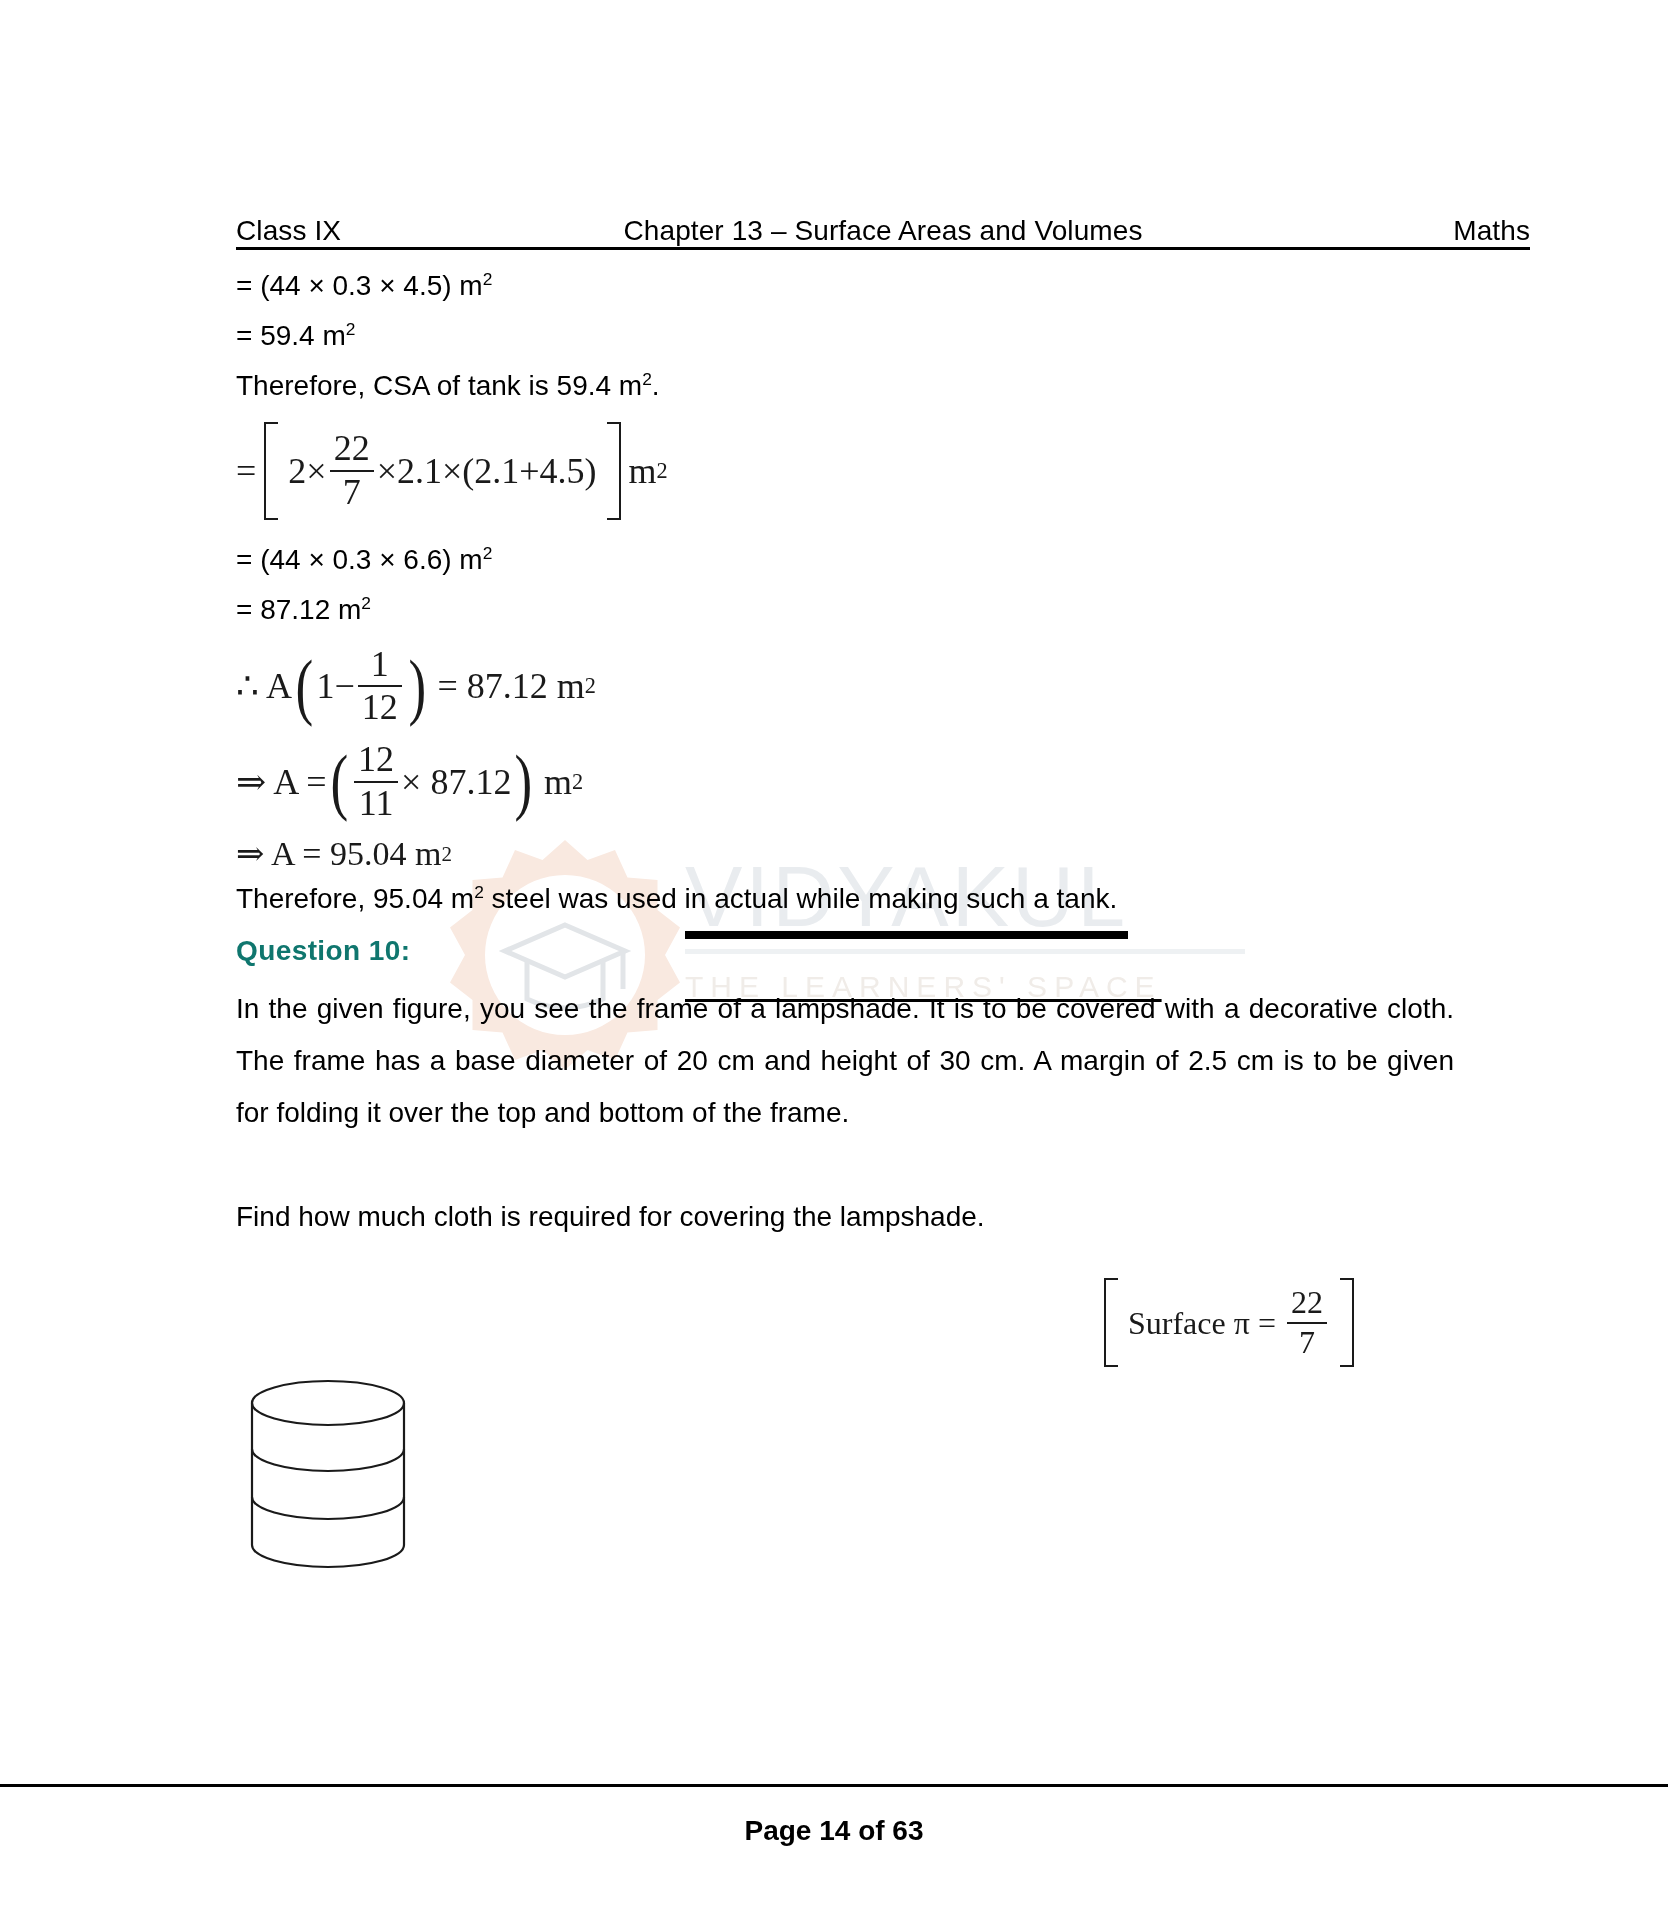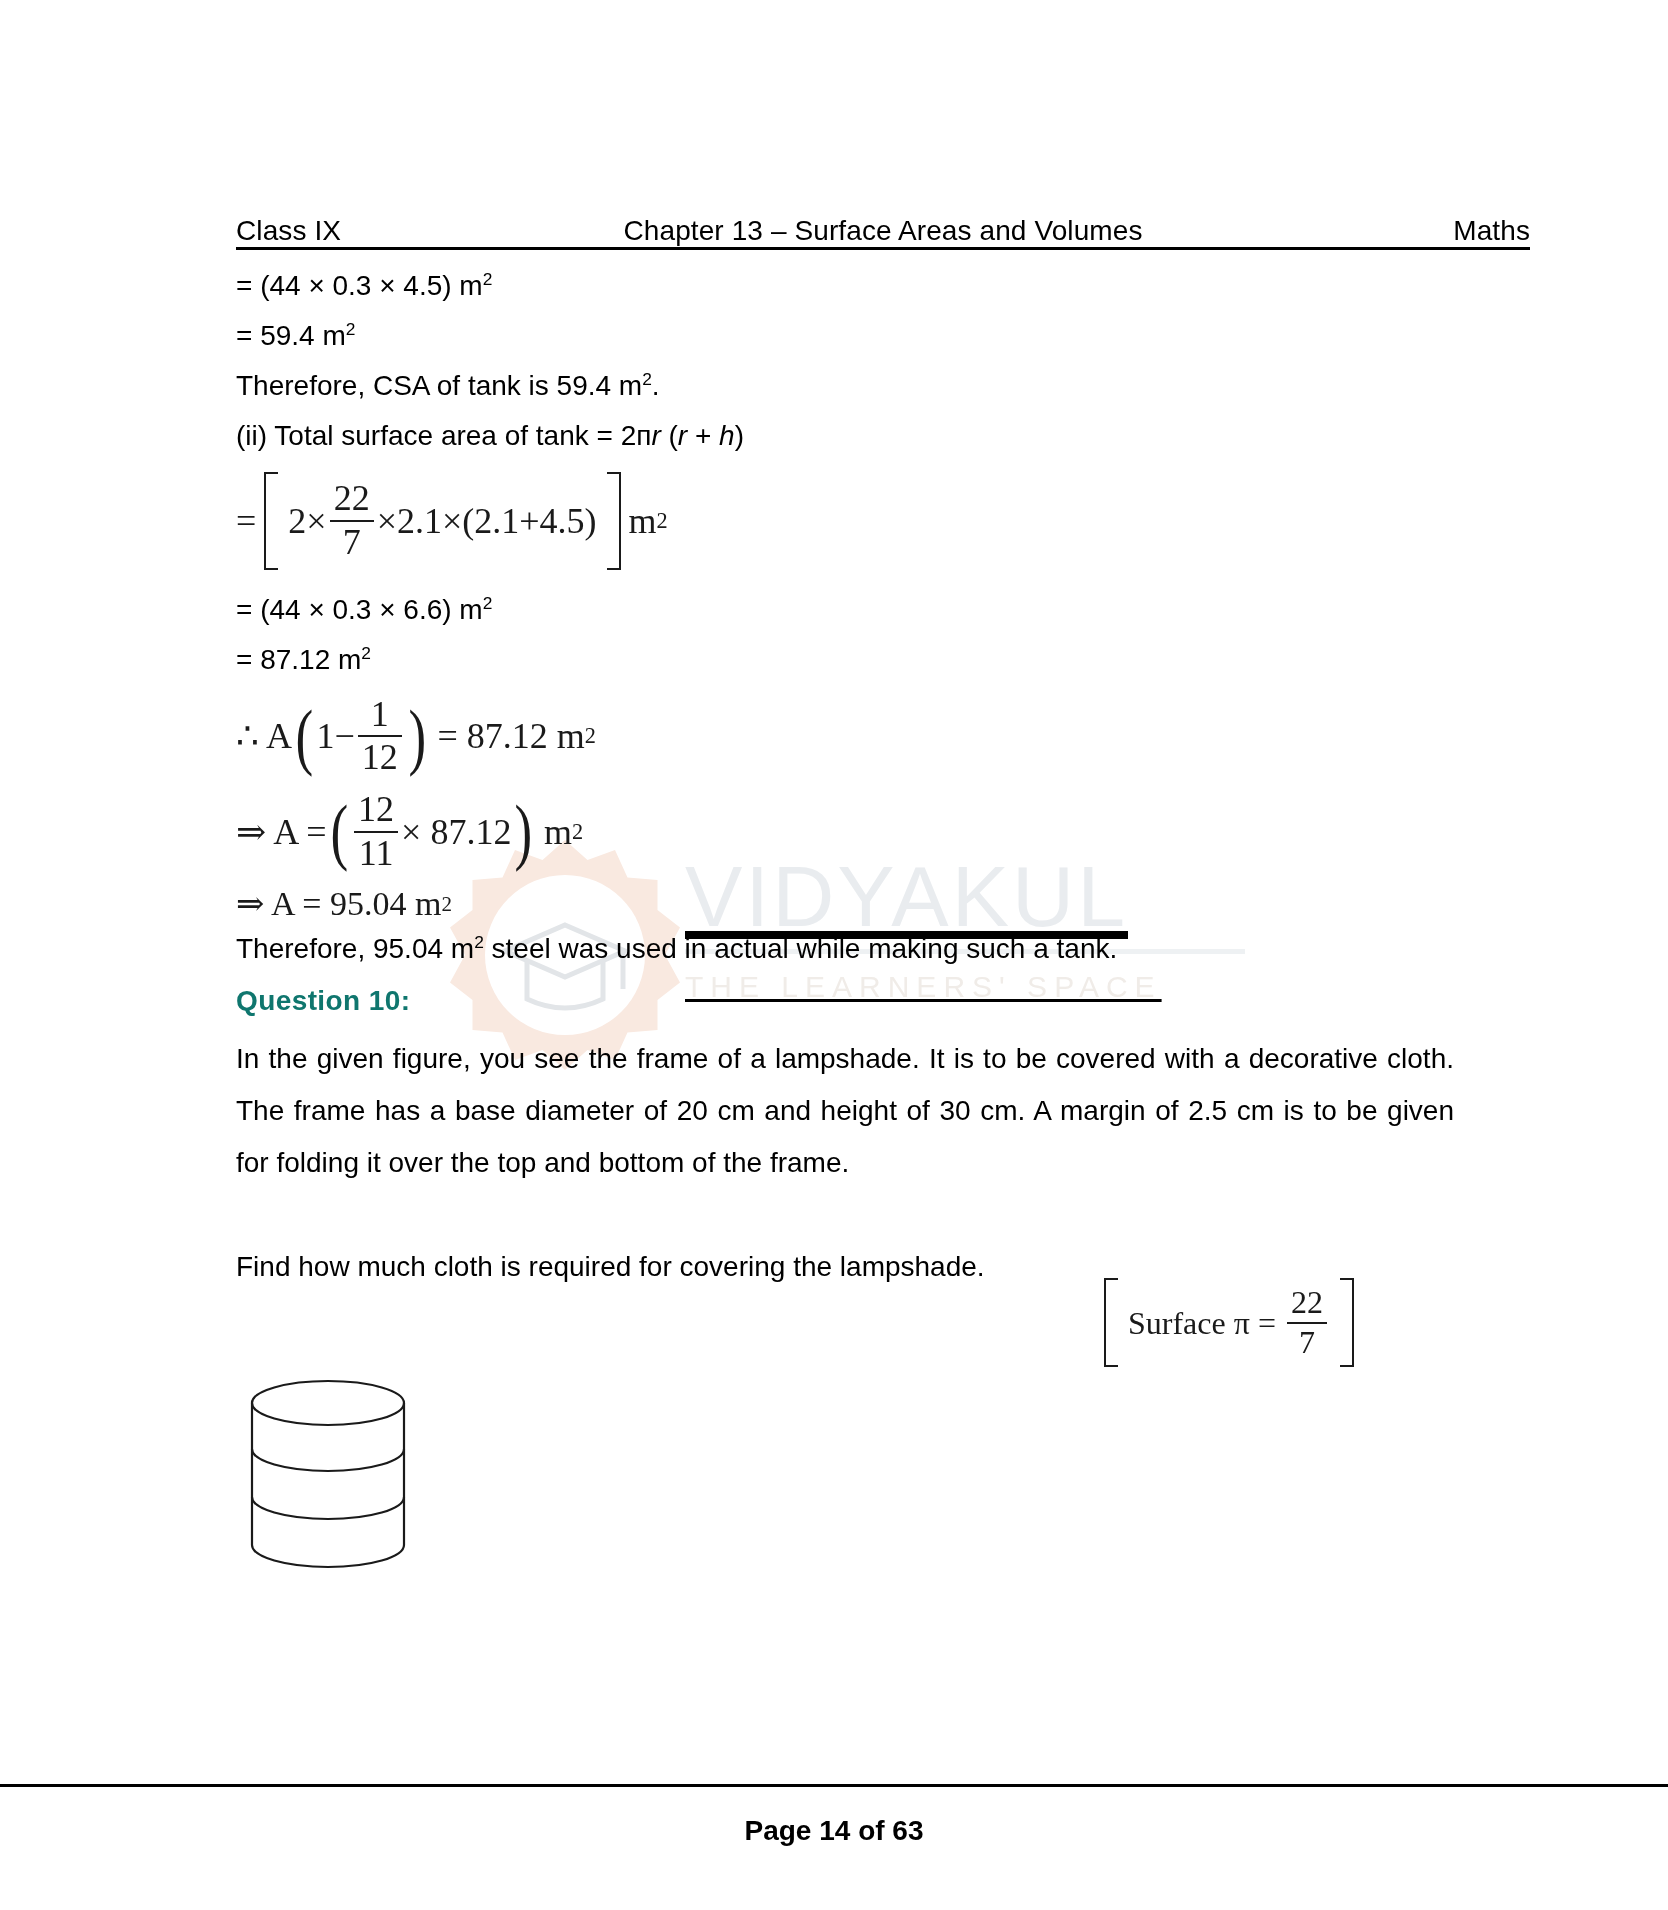--- a/index.html
+++ b/index.html
@@ -271,21 +271,20 @@
   </div>
 
   <div class="content">
 
     <p class="txt"><span>= (44 × 0.3 × 4.5) m</span><sup>2</sup></p>
 
     <p class="txt"><span>= 59.4 m</span><sup>2</sup></p>
 
     <p class="txt"><span>Therefore, CSA of tank is 59.4 m</span><sup>2</sup><span>.</span></p>
 
-    <p class="txt"><span>(ii) Total surface area of tank = 2п</span><span class="ital">r</span><span> (</span><span class="ital">r</span><span> + </span><span class="ital">h</span><span>)</span></p>
 
     <div class="math" style="margin:18px 0 26px 0;">
       <span>=</span>
       <span class="mspace"></span>
       <span class="brk">
         <span class="brk-inner">
           <span>2</span>
           <span>×</span>
           <span class="frac">
             <span class="num">22</span>

